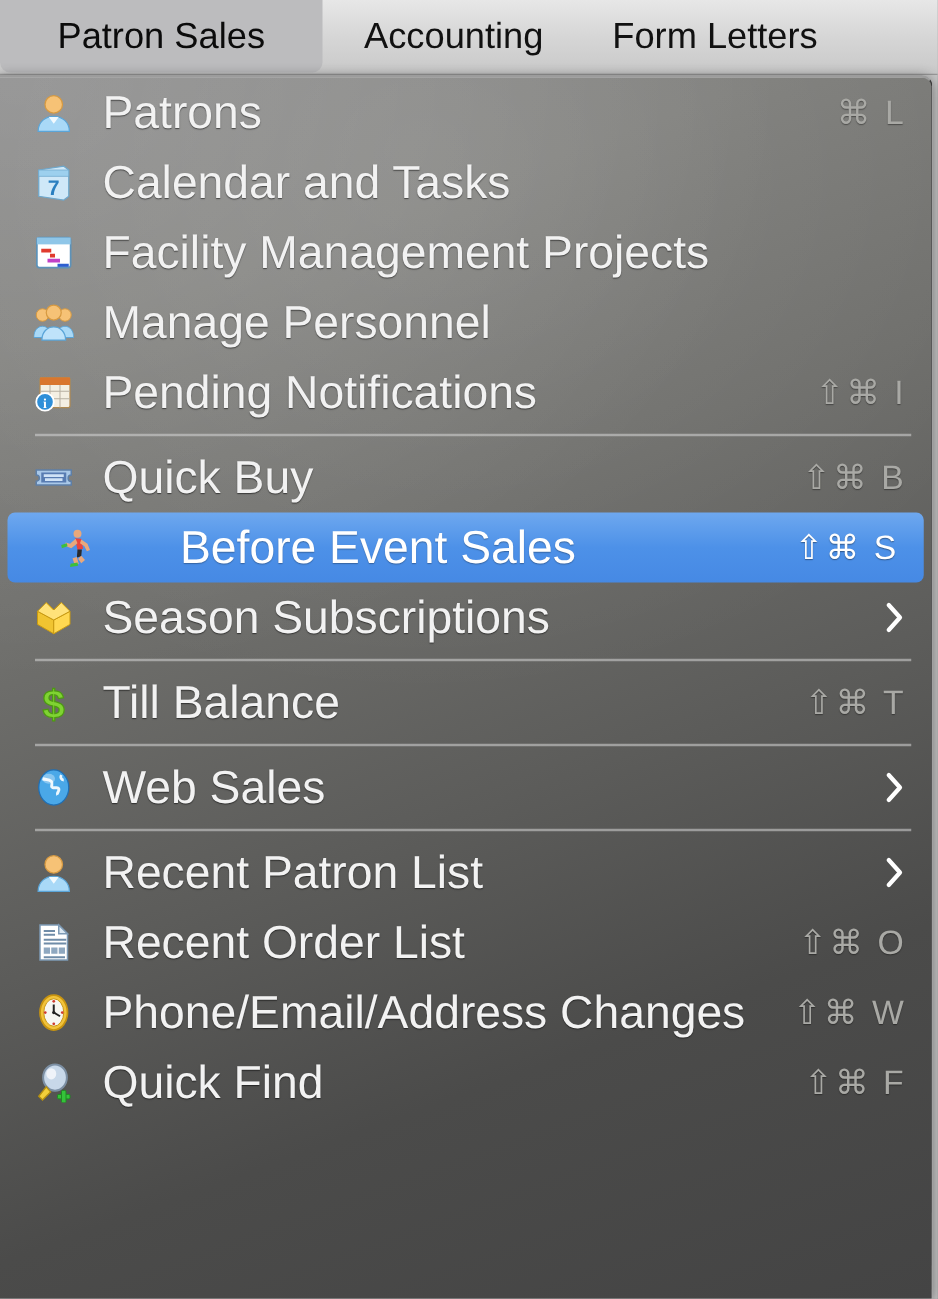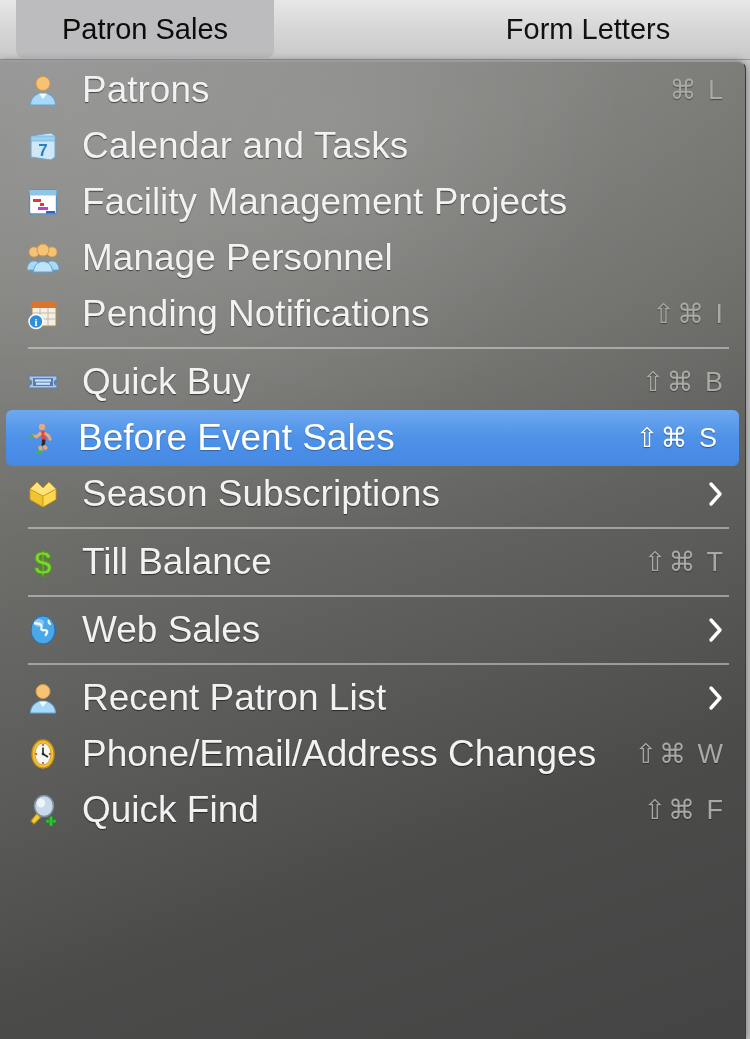--- a/index.html
+++ b/index.html
@@ -25,21 +25,20 @@
     position: absolute;
     top: 0;
     height: 58px;
     display: flex;
     align-items: center;
     justify-content: center;
     font-size: 29px;
     color: #111;
     letter-spacing: 0px;
     white-space: nowrap;
-    margin-left: 16px;
   }
   .menubar-item.selected {
     background: #bcbcbe;
     border-radius: 0 0 8px 8px;
     color: #0b0b0b;
   }
   #mb-0 { left: 0px;   width: 258px; }
   #mb-1 { left: 268px; width: 190px; }
   #mb-2 { left: 462px; width: 220px; justify-content: center; }
 
@@ -74,21 +73,22 @@
     display: flex;
     align-items: center;
     padding-left: 26px;
     padding-right: 20px;
     z-index: 2;
   }
   .menu-row.highlighted {
     background: linear-gradient(to bottom, #6ea8ef 0%, #4d91e8 50%, #4689e4 100%);
     border-radius: 6px;
     margin: 0 6px;
-    padding-left: 16px;
+    padding-left: 36px;
+    gap: 46px;
   }
 
   .row-icon {
     width: 34px; height: 34px;
     flex: 0 0 34px;
     margin-right: 22px;
     position: relative;
     display: flex;
     align-items: center;
     justify-content: center;
@@ -140,20 +140,23 @@
     background: rgba(215,215,215,.55);
   }
 </style>
 </head>
 <body>
 
 <div id="menubar">
   <div class="menubar-item selected" id="mb-0">
     <span>Patron Sales</span>
   </div>
+  <div class="menubar-item" id="mb-1">
+    <span>Accounting</span>
+  </div>
   <div class="menubar-item" id="mb-2">
     <span>Form Letters</span>
   </div>
 </div>
 
 <div id="menu-panel">
   <div class="menu-list" id="menu-list">
       <div class="menu-row">
         <span class="row-icon">
           <svg width="32" height="32" viewBox="0 0 32 32">
@@ -306,20 +309,42 @@
         <span class="row-label">Recent Patron List</span>
         <span class="submenu-arrow">
           <svg width="16" height="26" viewBox="0 0 16 26">
   <path d="M3 3 L12 13 L3 23" fill="none" stroke="#ffffff" stroke-width="3.4" stroke-linecap="round" stroke-linejoin="round"></path>
 </svg>
         </span>
       </div>
       <div class="menu-row">
         <span class="row-icon">
           <svg width="32" height="32" viewBox="0 0 32 32">
+      <path d="M5 2 h15 l7 7 v21 H5 Z" fill="#ffffff" stroke="#7d9ab5" stroke-width="1.2"></path>
+      <path d="M20 2 v7 h7 Z" fill="#dce8f2" stroke="#7d9ab5" stroke-width="1.2"></path>
+      <g fill="#6f8ca8">
+        <rect x="8" y="6" width="9" height="1.6"></rect>
+        <rect x="8" y="9" width="9" height="1.6"></rect>
+        <rect x="8" y="13" width="18" height="1.6"></rect>
+        <rect x="8" y="16" width="18" height="1.6"></rect>
+      </g>
+      <g fill="#8fa8c0">
+        <rect x="8" y="20" width="5" height="5"></rect>
+        <rect x="14" y="20" width="5" height="5"></rect>
+        <rect x="20" y="20" width="5" height="5"></rect>
+      </g>
+      <rect x="8" y="27" width="17" height="1.6" fill="#6f8ca8"></rect>
+    </svg>
+        </span>
+        <span class="row-label">Recent Order List</span>
+        <span class="row-right">⇧⌘ O</span>
+      </div>
+      <div class="menu-row">
+        <span class="row-icon">
+          <svg width="32" height="32" viewBox="0 0 32 32">
       <ellipse cx="16" cy="16" rx="11" ry="14" fill="#f2c33a" stroke="#c89410" stroke-width="1.4"></ellipse>
       <ellipse cx="16" cy="16" rx="8" ry="11" fill="#f7f7f2" stroke="#c89410" stroke-width=".8"></ellipse>
       <g fill="#d03b2e">
         <circle cx="16" cy="7" r="1.1"></circle>
               <circle cx="16" cy="25" r="1.1"></circle>
         <circle cx="9.2" cy="16" r="1.1"></circle>
               <circle cx="22.8" cy="16" r="1.1"></circle>
       </g>
       <line x1="16" y1="16" x2="16" y2="9.5" stroke="#222" stroke-width="1.6"></line>
       <line x1="16" y1="16" x2="21" y2="19" stroke="#222" stroke-width="1.6"></line>

